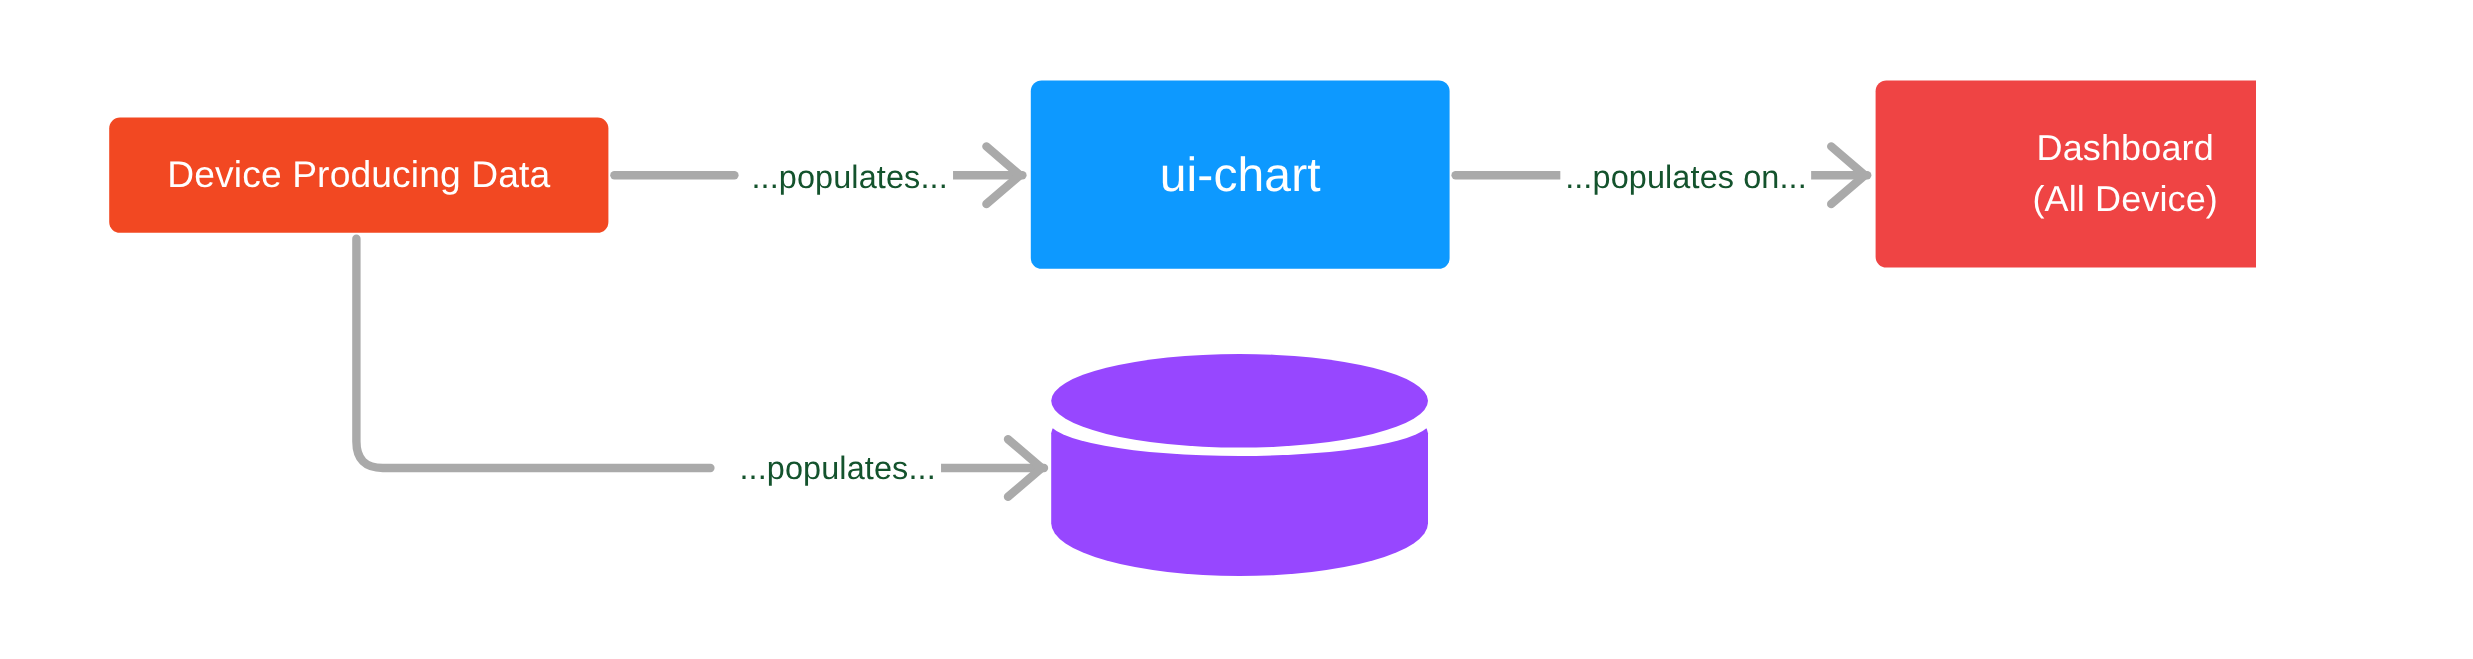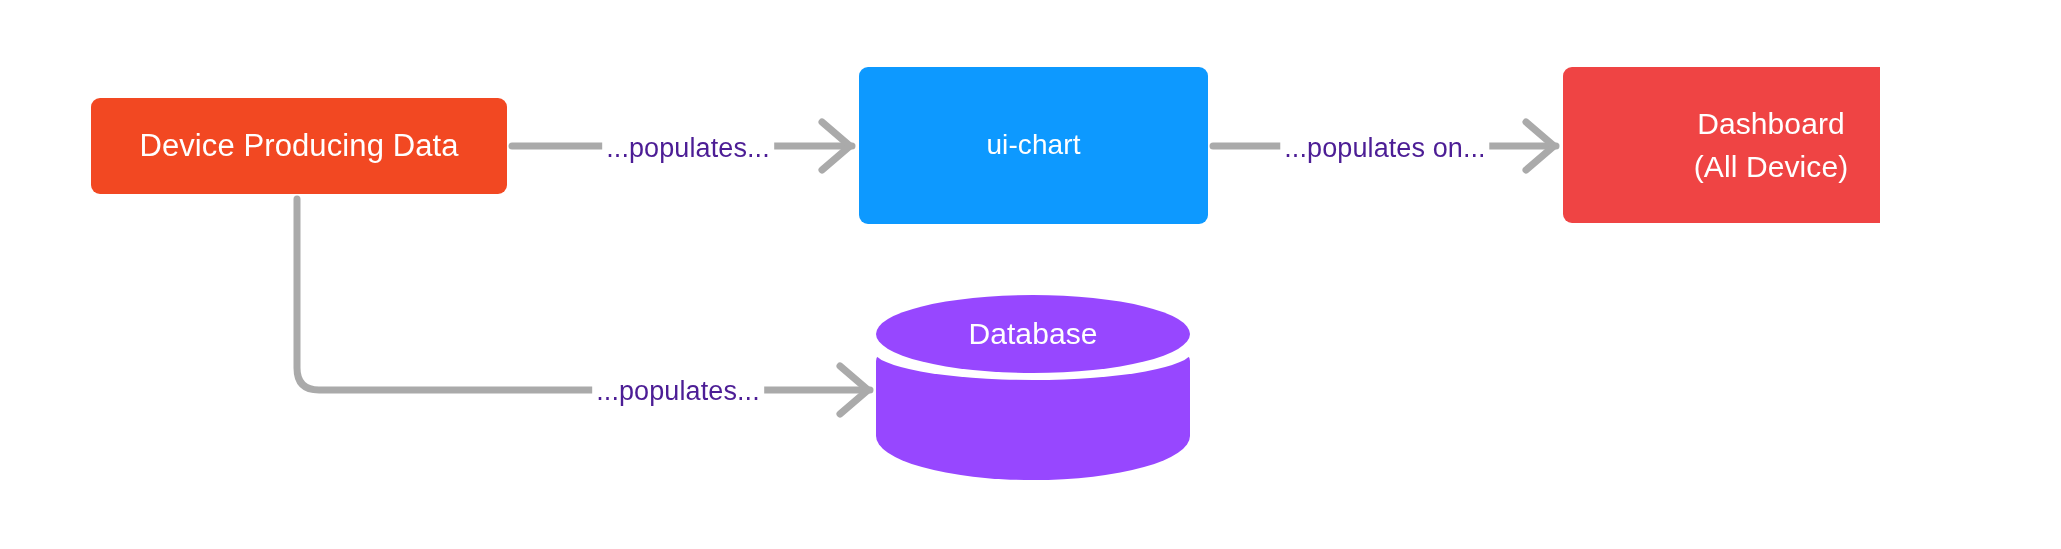--- a/index.html
+++ b/index.html
@@ -56,21 +56,21 @@
     height: 96px;
     background: #F24822;
     font-size: 31px;
   }
   #node-uichart {
     left: 859px;
     top: 67px;
     width: 349px;
     height: 157px;
     background: #0D99FF;
-    font-size: 28px;
+    font-size: 40px;
   }
   #node-dashboard {
     left: 1563px;
     top: 67px;
     width: 416px;
     height: 156px;
     background: #ef4444;
     font-size: 30px;
   }
   #node-dashboard .node-label + .node-label {
@@ -123,27 +123,28 @@
     justify-content: center;
     color: #ffffff;
     font-size: 30px;
     letter-spacing: 0.1px;
     white-space: pre;
   }
 
   
   .edge-label {
     position: absolute;
-    color: #4c1d95;
+    color: #14532d;
     font-size: 27px;
     letter-spacing: 0.1px;
     white-space: pre;
     transform: translate(-50%, -50%);
     background: #ffffff;
     padding: 0 4px;
+    margin-left: 20px;
   }
   #edge-label-populates-chart { left: 688px; top: 148px; }
   #edge-label-displays-on     { left: 1385px; top: 148px; }
   #edge-label-populates-db    { left: 678px; top: 391px; }
 </style>
 </head>
 <body>
 
 <div id="diagram-canvas">
 
@@ -175,21 +176,20 @@
 
   <div class="node-box" id="node-dashboard">
     <span class="node-label">Dashboard</span>
     <span class="node-label">(All Device)</span>
   </div>
 
   <div id="node-database">
     <div class="cyl-body"></div>
     <div class="cyl-gap"></div>
     <div class="cyl-top"></div>
-    <div class="cyl-text">Database</div>
   </div>
 
   <div class="edge-label" id="edge-label-populates-chart">...populates...</div>
 
   <div class="edge-label" id="edge-label-displays-on">...populates on...</div>
 
   <div class="edge-label" id="edge-label-populates-db">...populates...</div>
 
 </div>
 

